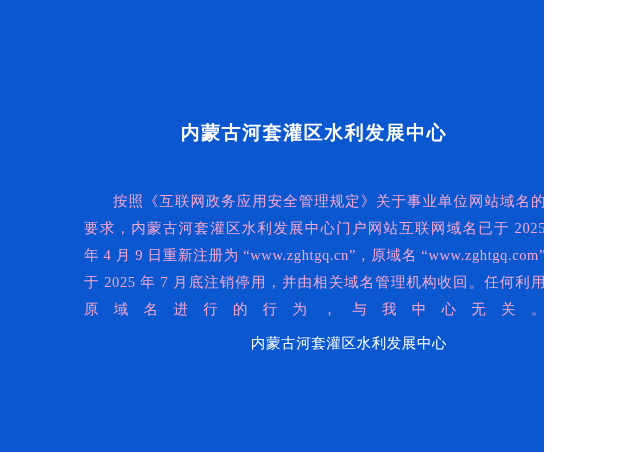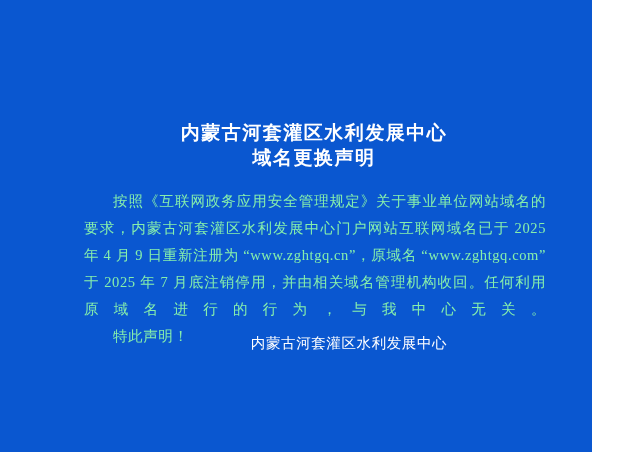--- a/index.html
+++ b/index.html
@@ -7,21 +7,21 @@
     padding: 0;
   }
   body {
     width: 628px;
     height: 452px;
     background: #ffffff;
     font-family: "Liberation Serif", "DejaVu Serif", serif;
   }
   .page {
     position: relative;
-    width: 592px;
+    width: 544px;
     height: 452px;
     background: #0a57d0;
     box-sizing: border-box;
     overflow: hidden;
   }
   .inner {
     position: absolute;
     left: 62px;
     top: 0;
     width: 504px;
@@ -41,21 +41,21 @@
     font-weight: bold;
     letter-spacing: 1.5px;
     line-height: 25px;
     font-family: "Liberation Serif", "DejaVu Serif", serif;
   }
   .body-block {
     position: absolute;
     top: 188px;
     left: 22px;
     width: 462px;
-    color: #86efac;
+    color: #f9a8d4;
   }
   .para {
     font-size: 14.5px;
     line-height: 27px;
     text-align: justify;
     text-align-last: justify;
     letter-spacing: 0.6px;
     font-family: "Liberation Serif", "DejaVu Serif", serif;
   }
   .para.last-normal {
@@ -80,26 +80,24 @@
   }
 </style>
 </head>
 <body>
 
 <div class="page">
   <div class="inner">
 
     <div class="title-block">
       <div class="title-line">内蒙古河套灌区水利发展中心</div>
-      <div class="title-line">域名更换声明</div>
     </div>
 
     <div class="body-block">
       <div class="para indent">按照《互联网政务应用安全管理规定》关于事业单位网站域名的要求，内蒙古河套灌区水利发展中心门户网站互联网域名已于 2025 年 4 月 9 日重新注册为 “www.zghtgq.cn”，原域名 “www.zghtgq.com” 于 2025 年 7 月底注销停用，并由相关域名管理机构收回。任何利用原域名进行的行为，与我中心无关。</div>
-      <div class="para indent last-normal">特此声明！</div>
     </div>
 
     <div class="sign-block">
       <div class="sign-line">内蒙古河套灌区水利发展中心</div>
     </div>
 
   </div>
 </div>
 
 </body></html>

